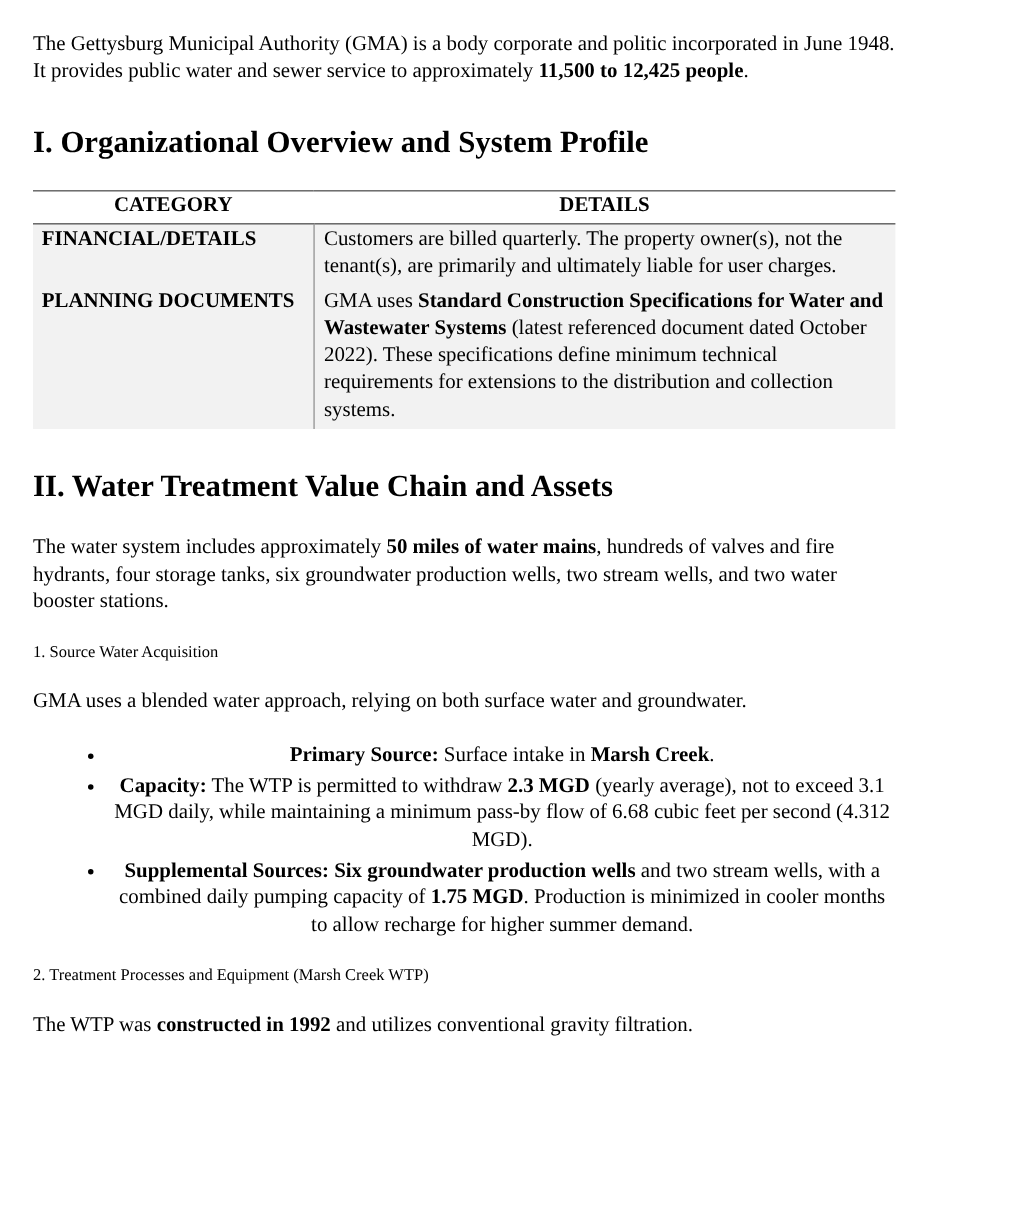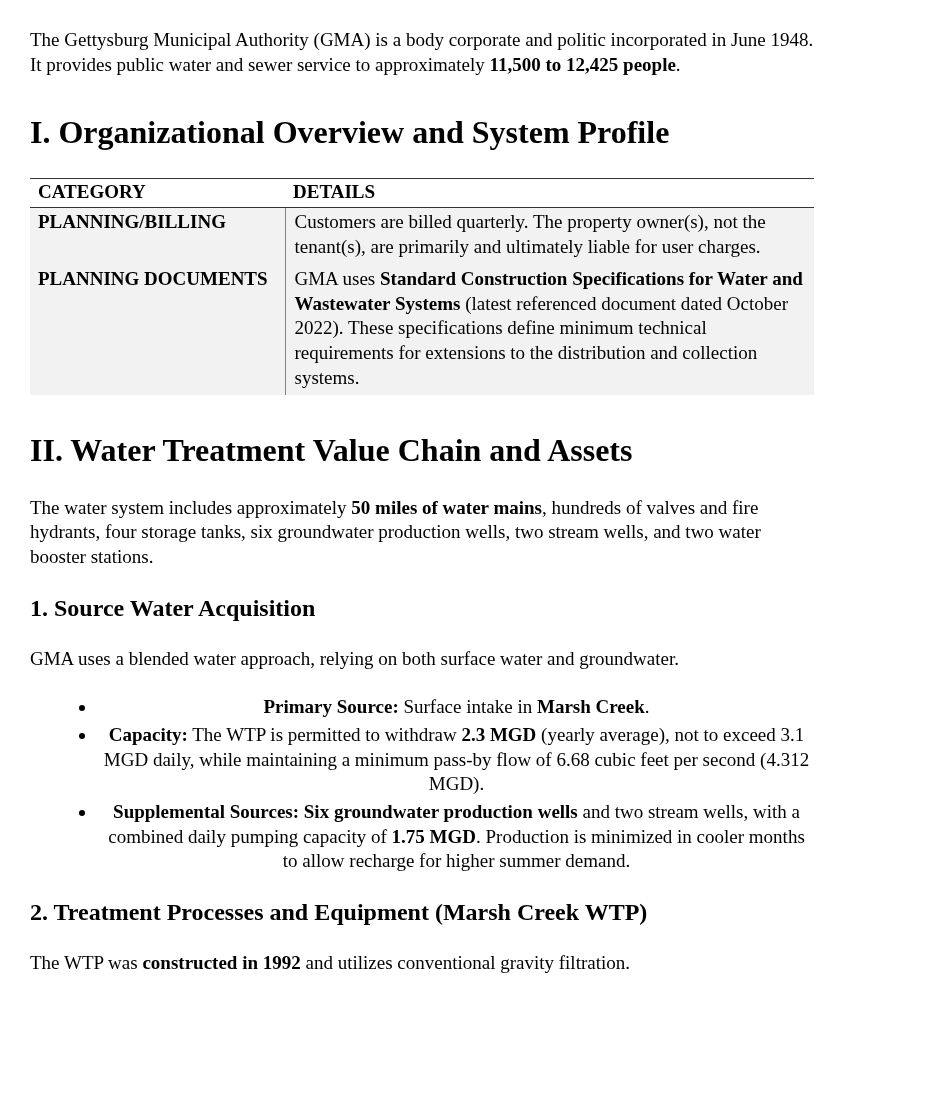--- a/index.html
+++ b/index.html
@@ -14,40 +14,40 @@
     padding: 28px 30px 30px 30px;
     font-family: "Liberation Serif", serif;
     font-size: 19px;
     line-height: 1.3;
     color: #000000;
     background: #ffffff;
   }
   p { margin: 0 0 24px 0; }
   h1 {
     font-family: "Liberation Serif", serif;
-    font-size: 32px;
+    font-size: 28px;
     font-weight: bold;
     margin: 36px 0 26px 0;
     line-height: 1.2;
   }
   h3 {
     font-family: "Liberation Serif", serif;
-    font-size: 24px;
-    font-weight: bold;
+    font-size: 15px;
+    font-weight: normal;
     margin: 15px 0 24px 0;
     line-height: 1.2;
   }
   table.profile {
     width: 100%;
     border-collapse: collapse;
     margin: 0 0 6px 0;
   }
   table.profile col.c1 { width: 255px; }
   table.profile thead th {
-    text-align: left;
+    text-align: center;
     font-weight: bold;
     font-size: 19px;
     padding: 1px 8px 3px 8px;
     border-top: 1px solid #333333;
     border-bottom: 1px solid #333333;
     background: #ffffff;
   }
   table.profile tbody td {
     vertical-align: top;
     padding: 2px 8px 5px 8px;
@@ -83,21 +83,21 @@
       <col class="c2">
     </colgroup>
     <thead>
       <tr>
         <th>CATEGORY</th>
         <th>DETAILS</th>
       </tr>
     </thead>
     <tbody>
       <tr class="shaded">
-        <td class="cat">PLANNING/BILLING</td>
+        <td class="cat">FINANCIAL/DETAILS</td>
         <td class="det">Customers are billed quarterly. The property owner(s), not the tenant(s), are primarily and ultimately liable for user charges.</td>
       </tr>
       <tr class="shaded">
         <td class="cat">PLANNING DOCUMENTS</td>
         <td class="det">GMA uses <b>Standard Construction Specifications for Water and Wastewater Systems</b> (latest referenced document dated October 2022). These specifications define minimum technical requirements for extensions to the distribution and collection systems.</td>
       </tr>
     </tbody>
   </table>
 
   <h1>II. Water Treatment Value Chain and Assets</h1>

